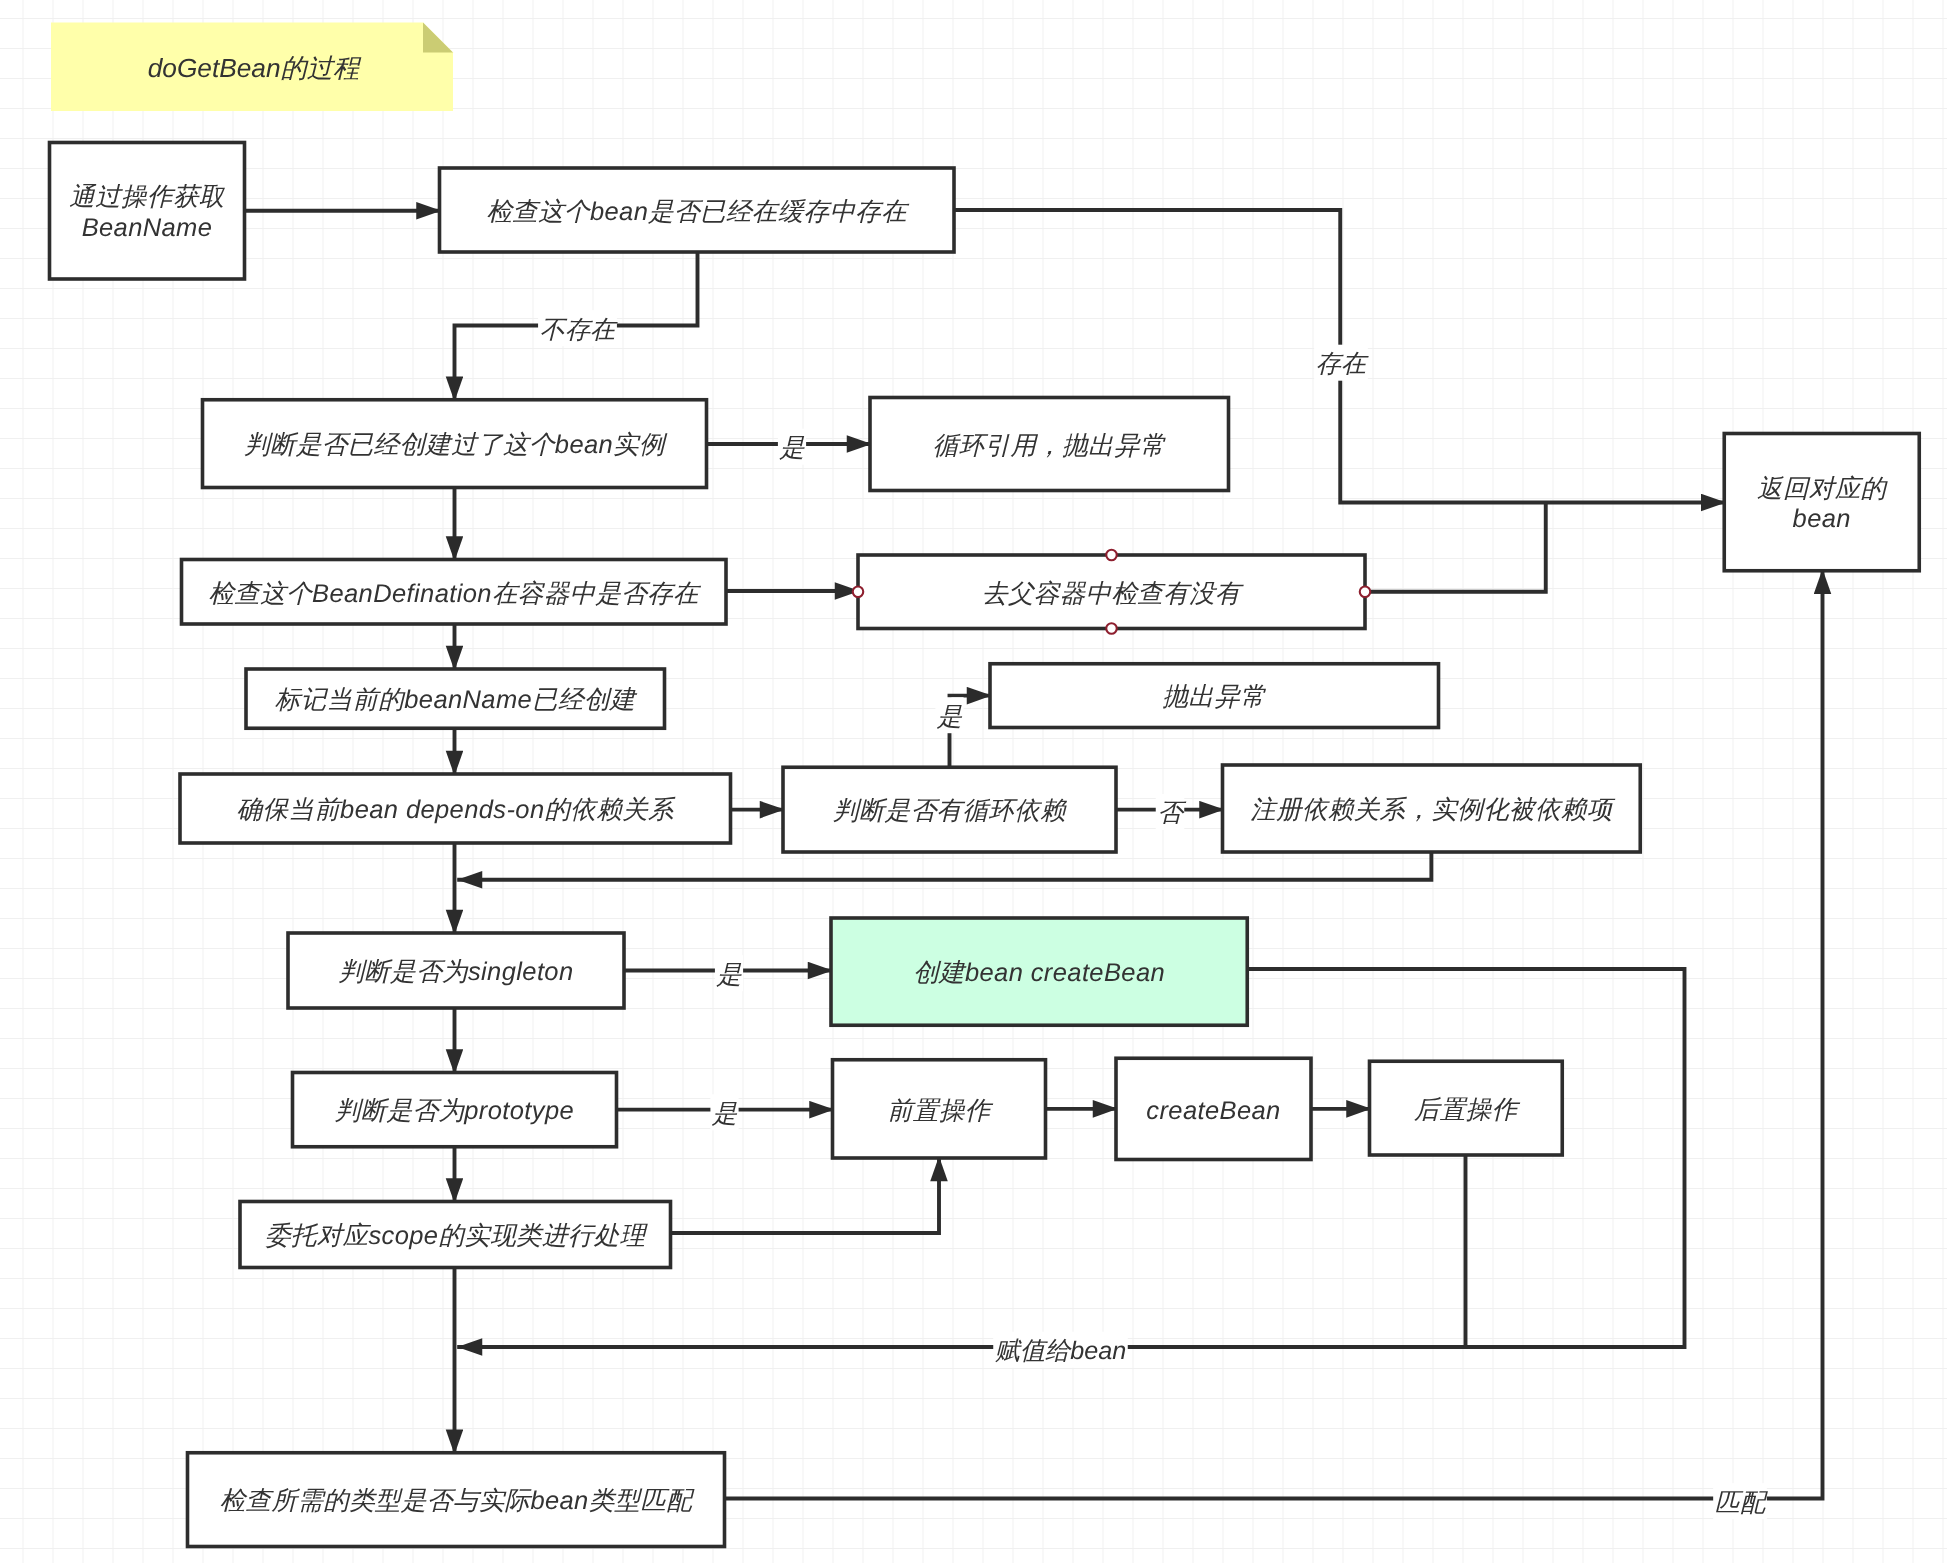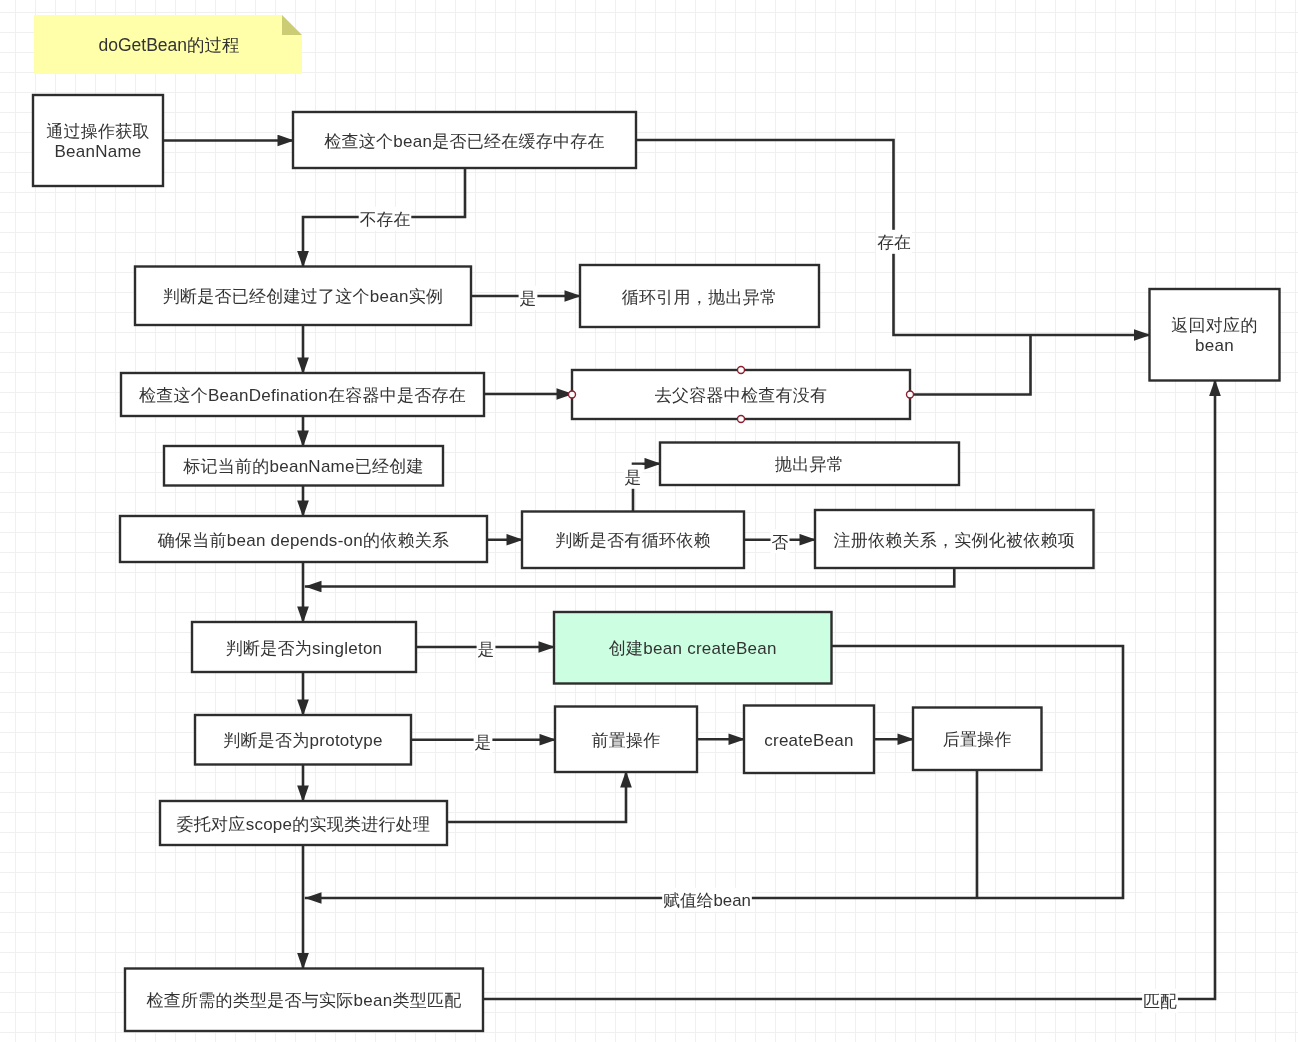--- a/index.html
+++ b/index.html
@@ -1,19 +1,19 @@
 <!DOCTYPE html>
 <html><head>
 <meta charset="utf-8">
 <title>doGetBean的过程</title>
 <style>
   html,body{margin:0;padding:0;background:#ffffff;}
   body{width:1298px;height:1042px;overflow:hidden;
        font-family:"Liberation Sans",sans-serif;}
-  #canvas{position:relative;width:1298px;height:1042px;background:#ffffff;}
+  #canvas{position:relative;width:1298px;height:1042px;background:#ffffff;font-style:italic;}
   #grid{position:absolute;left:0;top:0;width:1298px;height:1042px;
     background-image:linear-gradient(to right,#f0f0f0 1px,transparent 1px),
                      linear-gradient(to bottom,#f0f0f0 1px,transparent 1px);
     background-size:20px 20px;background-position:15px 12px;}
   svg#diagram{position:absolute;left:0;top:0;width:1298px;height:1042px;
               transform:translateZ(0);}
   .nodebox{stroke:#2d2d2d;stroke-width:2.4;}
   .nodetext{fill:#333333;font-family:"Liberation Sans",sans-serif;font-size:17px;
             text-anchor:middle;letter-spacing:0.26px;}
   .link{fill:none;stroke:#2d2d2d;stroke-width:2.6;stroke-linecap:butt;stroke-linejoin:miter;}

